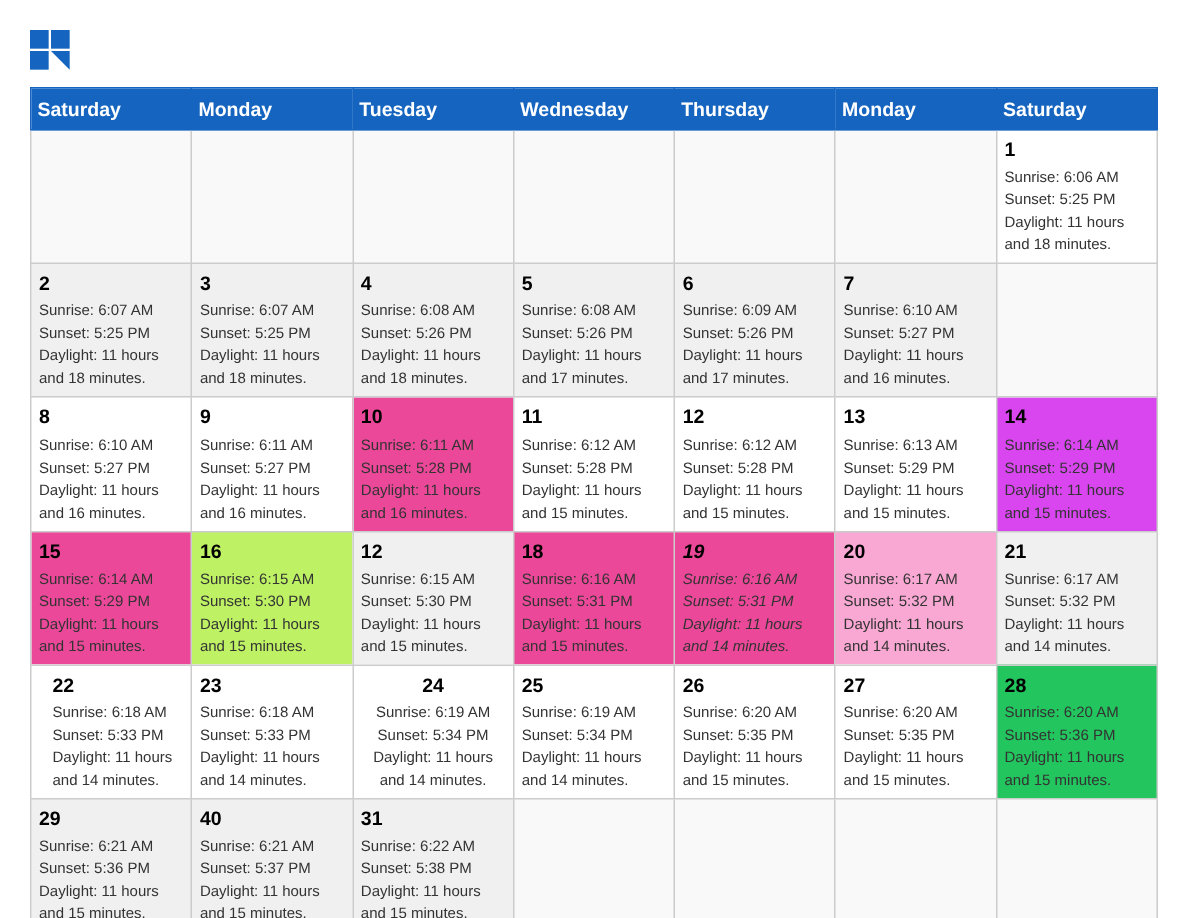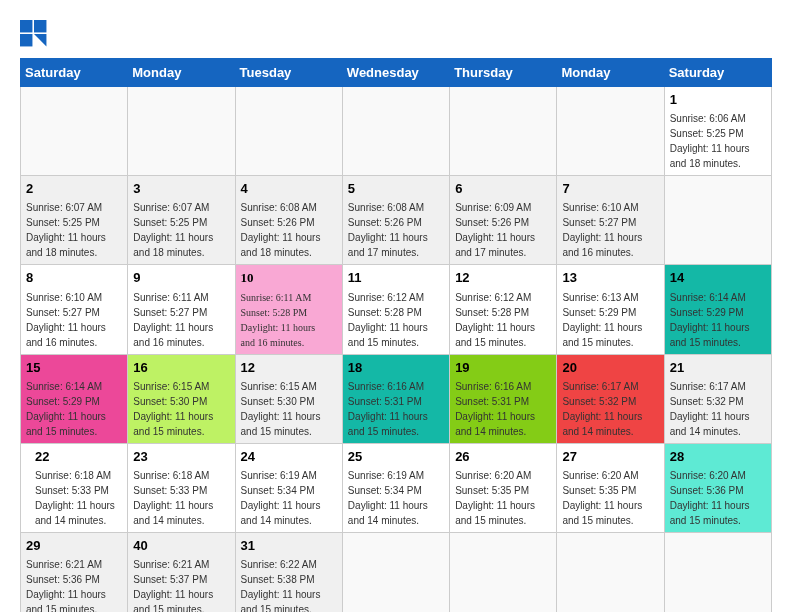--- a/index.html
+++ b/index.html
@@ -166,97 +166,97 @@
       </tr>
       <tr>
         <td style="background: rgb(255, 255, 255);">
           <span class="day-num">8</span>
           <div class="day-info">Sunrise: 6:10 AM<br>Sunset: 5:27 PM<br>Daylight: 11 hours<br>and 16 minutes.</div>
         </td>
         <td style="background: rgb(255, 255, 255);">
           <span class="day-num">9</span>
           <div class="day-info">Sunrise: 6:11 AM<br>Sunset: 5:27 PM<br>Daylight: 11 hours<br>and 16 minutes.</div>
         </td>
-        <td style="background: #f9a8d4; font-family: Liberation Serif, serif;">
+        <td style="background: #ec4899;">
           <span class="day-num">10</span>
           <div class="day-info">Sunrise: 6:11 AM<br>Sunset: 5:28 PM<br>Daylight: 11 hours<br>and 16 minutes.</div>
         </td>
         <td style="background: rgb(255, 255, 255);">
           <span class="day-num">11</span>
           <div class="day-info">Sunrise: 6:12 AM<br>Sunset: 5:28 PM<br>Daylight: 11 hours<br>and 15 minutes.</div>
         </td>
         <td style="background: rgb(255, 255, 255);">
           <span class="day-num">12</span>
           <div class="day-info">Sunrise: 6:12 AM<br>Sunset: 5:28 PM<br>Daylight: 11 hours<br>and 15 minutes.</div>
         </td>
         <td style="background: rgb(255, 255, 255); margin-left: 24px;">
           <span class="day-num">13</span>
           <div class="day-info">Sunrise: 6:13 AM<br>Sunset: 5:29 PM<br>Daylight: 11 hours<br>and 15 minutes.</div>
         </td>
-        <td style="background: #14b8a6;">
+        <td style="background: #d946ef;">
           <span class="day-num">14</span>
           <div class="day-info">Sunrise: 6:14 AM<br>Sunset: 5:29 PM<br>Daylight: 11 hours<br>and 15 minutes.</div>
         </td>
       </tr>
       <tr>
         <td style="background: #ec4899;">
           <span class="day-num">15</span>
           <div class="day-info">Sunrise: 6:14 AM<br>Sunset: 5:29 PM<br>Daylight: 11 hours<br>and 15 minutes.</div>
         </td>
         <td style="background: #bef264;">
           <span class="day-num">16</span>
           <div class="day-info">Sunrise: 6:15 AM<br>Sunset: 5:30 PM<br>Daylight: 11 hours<br>and 15 minutes.</div>
         </td>
         <td style="background: rgb(240, 240, 240);">
           <span class="day-num">12</span>
           <div class="day-info">Sunrise: 6:15 AM<br>Sunset: 5:30 PM<br>Daylight: 11 hours<br>and 15 minutes.</div>
         </td>
-        <td style="background: #14b8a6;">
+        <td style="background: #ec4899;">
           <span class="day-num">18</span>
           <div class="day-info">Sunrise: 6:16 AM<br>Sunset: 5:31 PM<br>Daylight: 11 hours<br>and 15 minutes.</div>
         </td>
-        <td style="background: #84cc16;">
+        <td style="background: #ec4899; font-style: italic;">
           <span class="day-num">19</span>
           <div class="day-info">Sunrise: 6:16 AM<br>Sunset: 5:31 PM<br>Daylight: 11 hours<br>and 14 minutes.</div>
         </td>
-        <td style="background: #ef4444;">
+        <td style="background: #f9a8d4;">
           <span class="day-num">20</span>
           <div class="day-info">Sunrise: 6:17 AM<br>Sunset: 5:32 PM<br>Daylight: 11 hours<br>and 14 minutes.</div>
         </td>
         <td style="background: rgb(240, 240, 240);">
           <span class="day-num">21</span>
           <div class="day-info">Sunrise: 6:17 AM<br>Sunset: 5:32 PM<br>Daylight: 11 hours<br>and 14 minutes.</div>
         </td>
       </tr>
       <tr>
         <td style="background: rgb(255, 255, 255); padding-left: 14px;">
           <span class="day-num">22</span>
           <div class="day-info">Sunrise: 6:18 AM<br>Sunset: 5:33 PM<br>Daylight: 11 hours<br>and 14 minutes.</div>
         </td>
         <td style="background: rgb(255, 255, 255);">
           <span class="day-num">23</span>
           <div class="day-info">Sunrise: 6:18 AM<br>Sunset: 5:33 PM<br>Daylight: 11 hours<br>and 14 minutes.</div>
         </td>
-        <td style="background: rgb(255, 255, 255);">
+        <td style="background: rgb(255, 255, 255); text-align: center;">
           <span class="day-num">24</span>
           <div class="day-info">Sunrise: 6:19 AM<br>Sunset: 5:34 PM<br>Daylight: 11 hours<br>and 14 minutes.</div>
         </td>
         <td style="background: rgb(255, 255, 255);">
           <span class="day-num">25</span>
           <div class="day-info">Sunrise: 6:19 AM<br>Sunset: 5:34 PM<br>Daylight: 11 hours<br>and 14 minutes.</div>
         </td>
         <td style="background: rgb(255, 255, 255);">
           <span class="day-num">26</span>
           <div class="day-info">Sunrise: 6:20 AM<br>Sunset: 5:35 PM<br>Daylight: 11 hours<br>and 15 minutes.</div>
         </td>
         <td style="background: rgb(255, 255, 255);">
           <span class="day-num">27</span>
           <div class="day-info">Sunrise: 6:20 AM<br>Sunset: 5:35 PM<br>Daylight: 11 hours<br>and 15 minutes.</div>
         </td>
-        <td style="background: #5eead4;">
+        <td style="background: #22c55e;">
           <span class="day-num">28</span>
           <div class="day-info">Sunrise: 6:20 AM<br>Sunset: 5:36 PM<br>Daylight: 11 hours<br>and 15 minutes.</div>
         </td>
       </tr>
       <tr>
         <td style="background: rgb(240, 240, 240);">
           <span class="day-num">29</span>
           <div class="day-info">Sunrise: 6:21 AM<br>Sunset: 5:36 PM<br>Daylight: 11 hours<br>and 15 minutes.</div>
         </td>
         <td style="background: rgb(240, 240, 240);">

